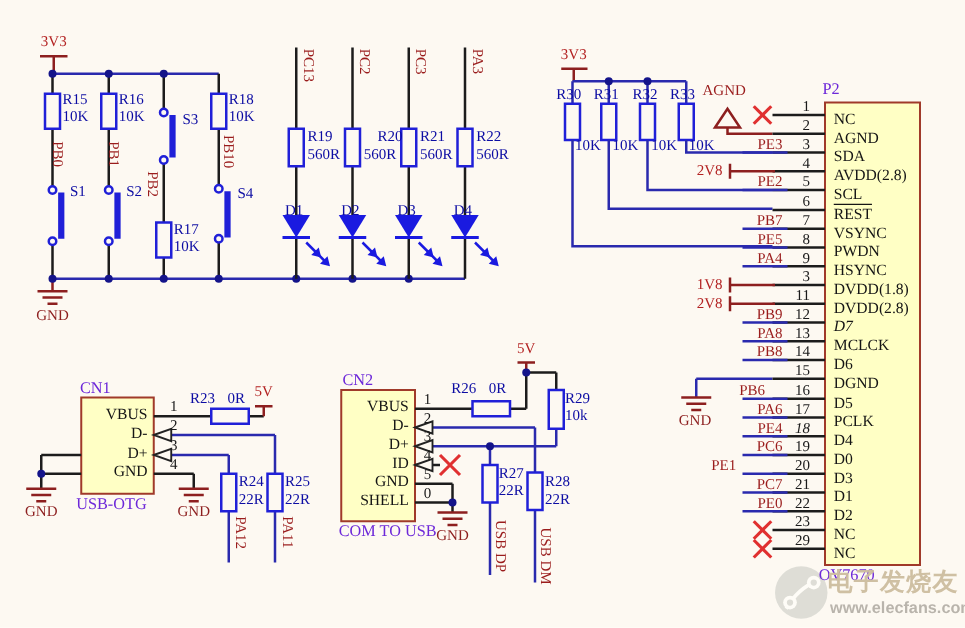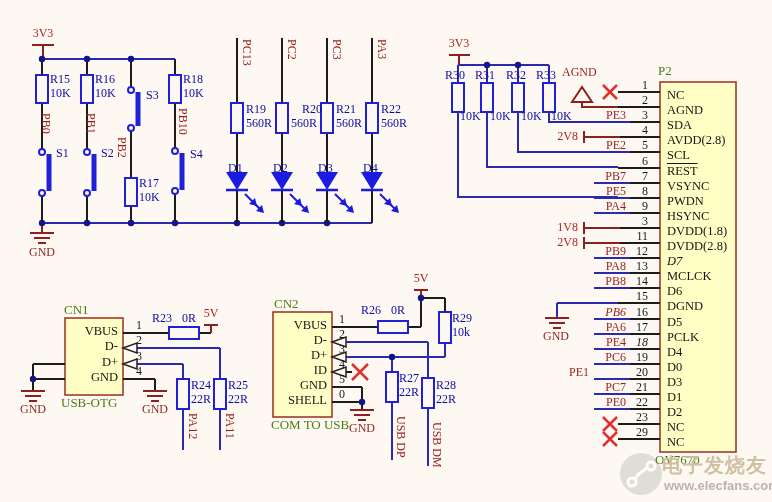--- a/index.html
+++ b/index.html
@@ -4,21 +4,21 @@
 <style>
   html,body{margin:0;padding:0;}
   #stage{position:relative;width:772px;height:502px;background:#fdf9f2;overflow:hidden;
          font-family:"Liberation Serif",serif;}
   #schem{position:absolute;left:0;top:0;}
   .t{position:absolute;font:12px "Liberation Serif",serif;color:#0c0ca3;white-space:nowrap;line-height:1.1;}
   .net{color:#9a1c1c;}
   .pwr{color:#b32222;}
   .gndt{color:#8d1f1f;}
   .blk{color:#1a1a1a;}
-  .ttl{color:#4d7c0f;font-size:13px;}
+  .ttl{color:#6d28d9;font-size:13px;}
   .pname{font-size:12.5px;color:#151515;}
   .v{writing-mode:vertical-rl;}
   .c{text-align:center;}
   .r{text-align:right;}
   .ov{text-decoration:overline;}
   .wm-cn{position:absolute;font:bold 20px serif;color:#cdbd9f;letter-spacing:1px;opacity:.95;}
   .wm-url{position:absolute;font:bold 13px "Liberation Sans",sans-serif;color:#b9b4ac;}
 </style>
 </head>
 <body>
@@ -327,21 +327,21 @@
       <span class="t pname" style="left: 667px; top: 255px; font-style: italic;">D7</span>
       <span class="t blk r" style="left: 626px; top: 260px; width: 22px;">13</span>
       <span class="t net r" style="left: 588px; top: 260px; width: 38px;">PA8</span>
       <span class="t pname" style="left: 667px; top: 270px;">MCLCK</span>
       <span class="t blk r" style="left: 626px; top: 275px; width: 22px;">14</span>
       <span class="t net r" style="left: 588px; top: 275px; width: 38px;">PB8</span>
       <span class="t pname" style="left: 667px; top: 285px;">D6</span>
       <span class="t blk r" style="left: 626px; top: 290px; width: 22px;">15</span>
       <span class="t pname" style="left: 667px; top: 300px;">DGND</span>
       <span class="t blk r" style="left: 626px; top: 306px; width: 22px;">16</span>
-      <span class="t net r" style="left: 588px; top: 306px; width: 38px; font-style: italic;">PB6</span>
+      <span class="t net r" style="left: 574px; top: 306px; width: 38px;">PB6</span>
       <span class="t pname" style="left: 667px; top: 316px;">D5</span>
       <span class="t blk r" style="left: 626px; top: 321px; width: 22px;">17</span>
       <span class="t net r" style="left: 588px; top: 321px; width: 38px;">PA6</span>
       <span class="t pname" style="left: 667px; top: 331px;">PCLK</span>
       <span class="t blk r" style="left: 626px; top: 336px; width: 22px; font-style: italic;">18</span>
       <span class="t net r" style="left: 588px; top: 336px; width: 38px;">PE4</span>
       <span class="t pname" style="left: 667px; top: 346px;">D4</span>
       <span class="t blk r" style="left: 626px; top: 351px; width: 22px;">19</span>
       <span class="t net r" style="left: 588px; top: 351px; width: 38px;">PC6</span>
       <span class="t pname" style="left: 667px; top: 361px;">D0</span>

